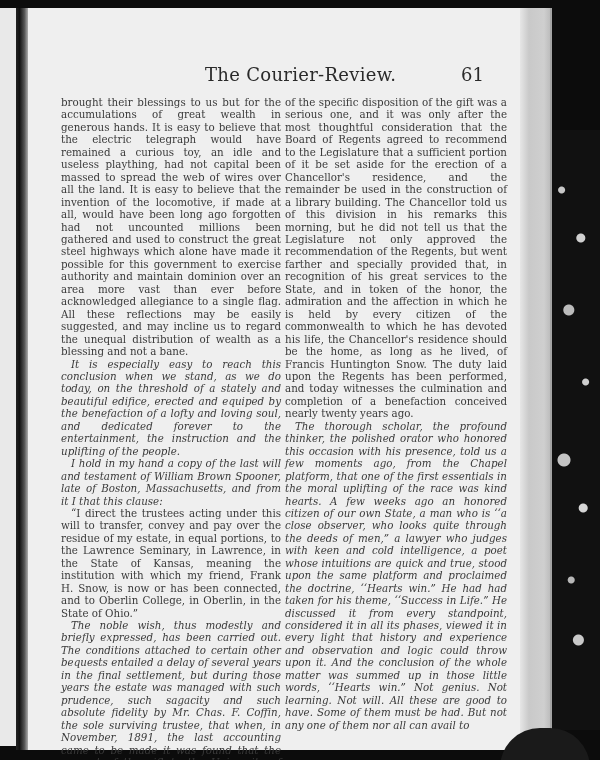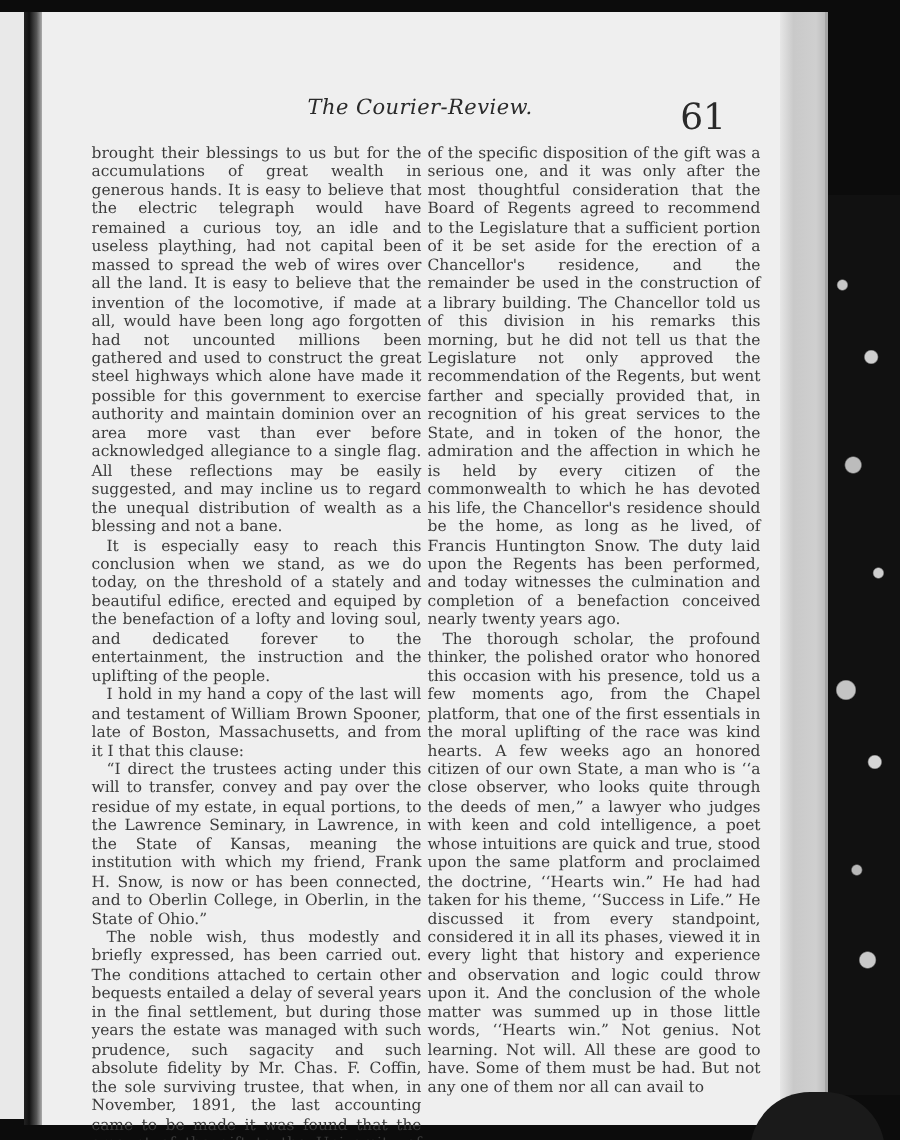--- a/index.html
+++ b/index.html
@@ -39,35 +39,35 @@
       #111;
   }
   .thumb {
     position:absolute; left:500px; top:728px; width:90px; height:40px;
     background:#1a1a1a; border-radius:40px 40px 0 0;
   }
   .header {
     position:absolute; left:60px; top:64px; width:420px; height:24px;
   }
   .running-title {
-    position:absolute; left:145px; top:0; font-size:14px; color:#2a2a2a;
-    letter-spacing:0.3px; white-space:nowrap;font-style:italic;
+    position:absolute; left:145px; top:0; font-size:18px; color:#2a2a2a;
+    letter-spacing:0.3px; white-space:nowrap;
   }
   .page-number {
-    position:absolute; right:-4px; top:0; font-size:24px; color:#2a2a2a;
+    position:absolute; right:-4px; top:0; font-size:18px; color:#2a2a2a;
   }
   .col {
     position:absolute; top:96px; width:220px;
     font-size:10.3px; line-height:12.45px; color:#3a3a3a;
     text-align:justify; hyphens:none;
   }
   .col.left { left:61px; }
   .col.right { left:285px; width:222px; }
   .col p { margin:0; }
-  .col p.indent { text-indent:10px; }
+  .col p.indent { text-indent:10px;font-style:italic; }
   .col p.quote { text-indent:10px; padding-left:0; }
 </style>
 </head>
 <body>
 
 <div class="left-page-edge"></div>
 <div class="gutter"></div>
 <div class="page"></div>
 <div class="page-edge-right"></div>
 <div class="marble"></div>

